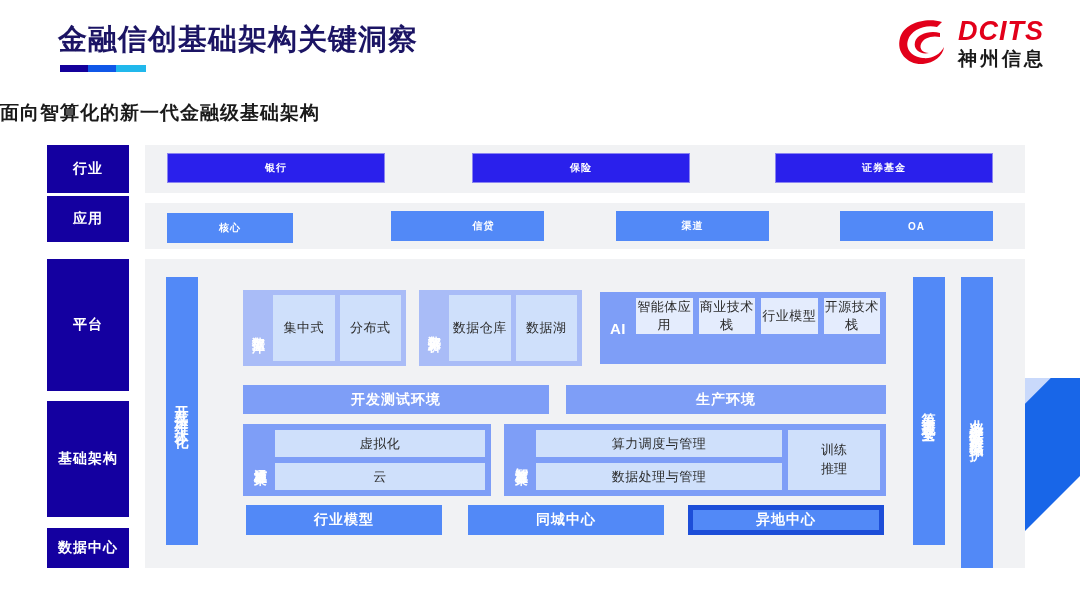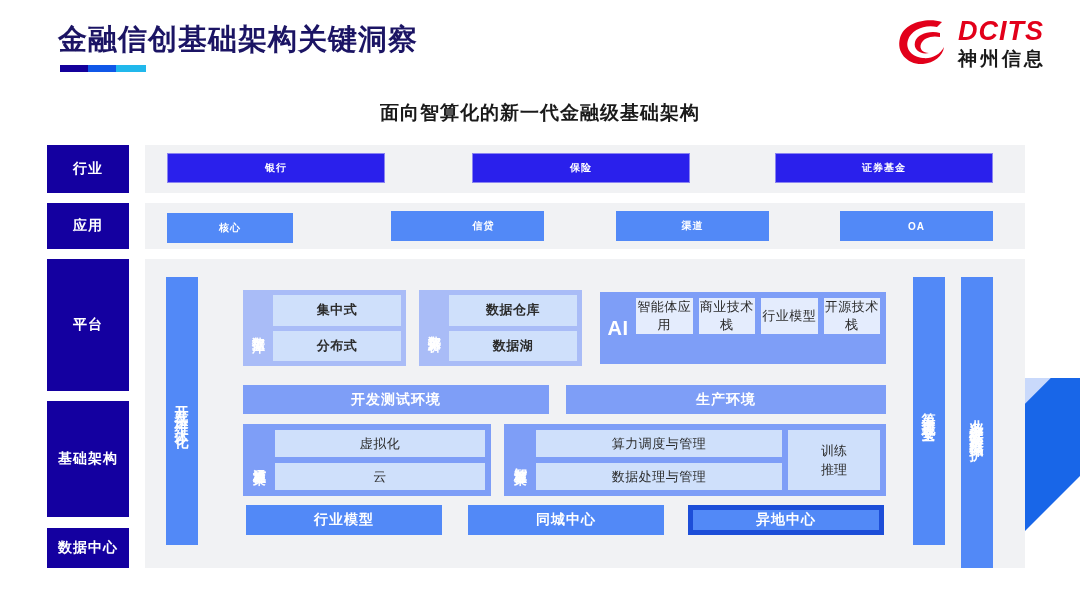--- a/index.html
+++ b/index.html
@@ -31,21 +31,21 @@
   .r2 { width: 28px; background: #1057e8; }
   .r3 { width: 30px; background: #21b8ec; }
 
   .logo { position: absolute; right: 34px; top: 16px; display: flex; align-items: flex-end; gap: 8px; }
   .logo-mark { width: 54px; height: 52px; position: relative; }
   .logo-text { display: flex; flex-direction: column; line-height: 1; }
   .logo-en { font-size: 27px; font-weight: bold; font-style: italic; color: #e2001a; letter-spacing: 1px; }
   .logo-cn { font-size: 19px; font-weight: bold; color: #1a1a1a; letter-spacing: 3px; margin-top: 4px; }
 
   .subtitle {
-    position: absolute; left: 0; right: 0; top: 100px; text-align: center;
+    position: absolute; left: 0; right: 0; top: 100px; 
     font-size: 19px; font-weight: bold; color: #1a1a1a; letter-spacing: 1px;
   }
 
   
   .sidelabel {
     position: absolute; background: #1400a0; color: #fff;
     font-size: 14px; font-weight: bold; letter-spacing: 1px;
     display: flex; align-items: center; justify-content: center;
   }
   .panel { position: absolute; background: #f1f2f4; }
@@ -64,42 +64,42 @@
     writing-mode: vertical-rl; letter-spacing: 5px; text-orientation: upright;
   }
 
   .group { position: absolute; background: #a9bcf7; display: flex; align-items: stretch; padding: 5px; gap: 5px; }
   .group > .glabel {
     color: #fff; font-size: 13px; font-weight: bold;
     writing-mode: vertical-rl; text-orientation: upright; letter-spacing: 1px;
     display: flex; align-items: center; justify-content: center;
     flex: 0 0 auto; width: 20px;
   }
-  .group .gcol { flex: 1; display: flex; flex-direction: column; gap: 5px; font-weight: bold; }
+  .group .gcol { flex: 1; display: flex; flex-direction: row; gap: 5px; }
   .cell {
     background: #cfe0fb; color: #2b2b2b; font-size: 13px;
     display: flex; align-items: center; justify-content: center;
     flex: 1; text-align: center; letter-spacing: 0.5px;
   }
 
   .aigroup { position: absolute; background: #7e9ef7; display: flex; align-items: stretch; padding: 6px; gap: 6px; }
   .aigroup .glabel {
-    color: #fff; font-size: 20px; font-weight: bold; letter-spacing: 0.5px;
+    color: #fff; font-size: 15px; font-weight: bold; letter-spacing: 0.5px;
     display: flex; align-items: center; justify-content: center; width: 24px; flex: 0 0 auto;
   }
   .aigroup .grid2 { flex: 1; display: grid; grid-template-columns: 1fr 1fr 1fr 1fr; grid-template-rows: 1fr 1fr; gap: 6px; }
   .aigroup .cell { background: #e4ecfd; }
 
   .envbar {
     position: absolute; background: #7e9ef7; color: #fff;
     font-size: 14px; font-weight: bold; letter-spacing: 1px;
     display: flex; align-items: center; justify-content: center;
   }
 
-  .fw { position: absolute; background: #7e9ef7; display: flex; align-items: stretch; padding: 6px; gap: 6px; }
+  .fw { position: absolute; background: #7e9ef7; display: flex; align-items: stretch; padding: 6px; gap: 6px; font-family: Liberation Mono, monospace; }
   .fw .glabel {
     color: #fff; font-size: 13px; font-weight: bold; letter-spacing: 1px;
     writing-mode: vertical-rl; text-orientation: upright;
     display: flex; align-items: center; justify-content: center; width: 20px; flex: 0 0 auto;
   }
   .fw .stack { flex: 1; display: flex; flex-direction: column; gap: 6px; }
   .fw .cell { background: #cfe0fb; }
   .fw .tall {
     background: #cfe0fb; color: #2b2b2b; font-size: 13px; width: 92px; flex: 0 0 auto;
     display: flex; flex-direction: column; align-items: center; justify-content: center; line-height: 1.5;
@@ -149,21 +149,21 @@
   </div>
 
   <div class="subtitle">面向智算化的新一代金融级基础架构</div>
 
   <div class="sidelabel" style="left:47px; top:145px; width:82px; height:48px;">行业</div>
   <div class="panel" style="left:145px; top:145px; width:880px; height:48px;"></div>
   <div class="box ind" style="left:167px; top:153px; width:218px; height:30px;">银行</div>
   <div class="box ind" style="left:472px; top:153px; width:218px; height:30px;">保险</div>
   <div class="box ind" style="left:775px; top:153px; width:218px; height:30px;">证券基金</div>
 
-  <div class="sidelabel" style="left:47px; top:203px; width:82px; height:46px;">应用</div>
+  <div class="sidelabel" style="left:47px; top:196px; width:82px; height:46px;">应用</div>
   <div class="panel" style="left:145px; top:203px; width:880px; height:46px;"></div>
   <div class="box app" style="left:167px; top:213px; width:126px; height:30px;">核心</div>
   <div class="box app" style="left:391px; top:211px; width:153px; height:30px;padding-left:32px;">信贷</div>
   <div class="box app" style="left:616px; top:211px; width:153px; height:30px;">渠道</div>
   <div class="box app" style="left:840px; top:211px; width:153px; height:30px;">OA</div>
 
   <div class="sidelabel" style="left:47px; top:259px; width:82px; height:132px;">平台</div>
   <div class="sidelabel" style="left:47px; top:401px; width:82px; height:116px;">基础架构</div>
   <div class="sidelabel" style="left:47px; top:528px; width:82px; height:40px;">数据中心</div>
 

